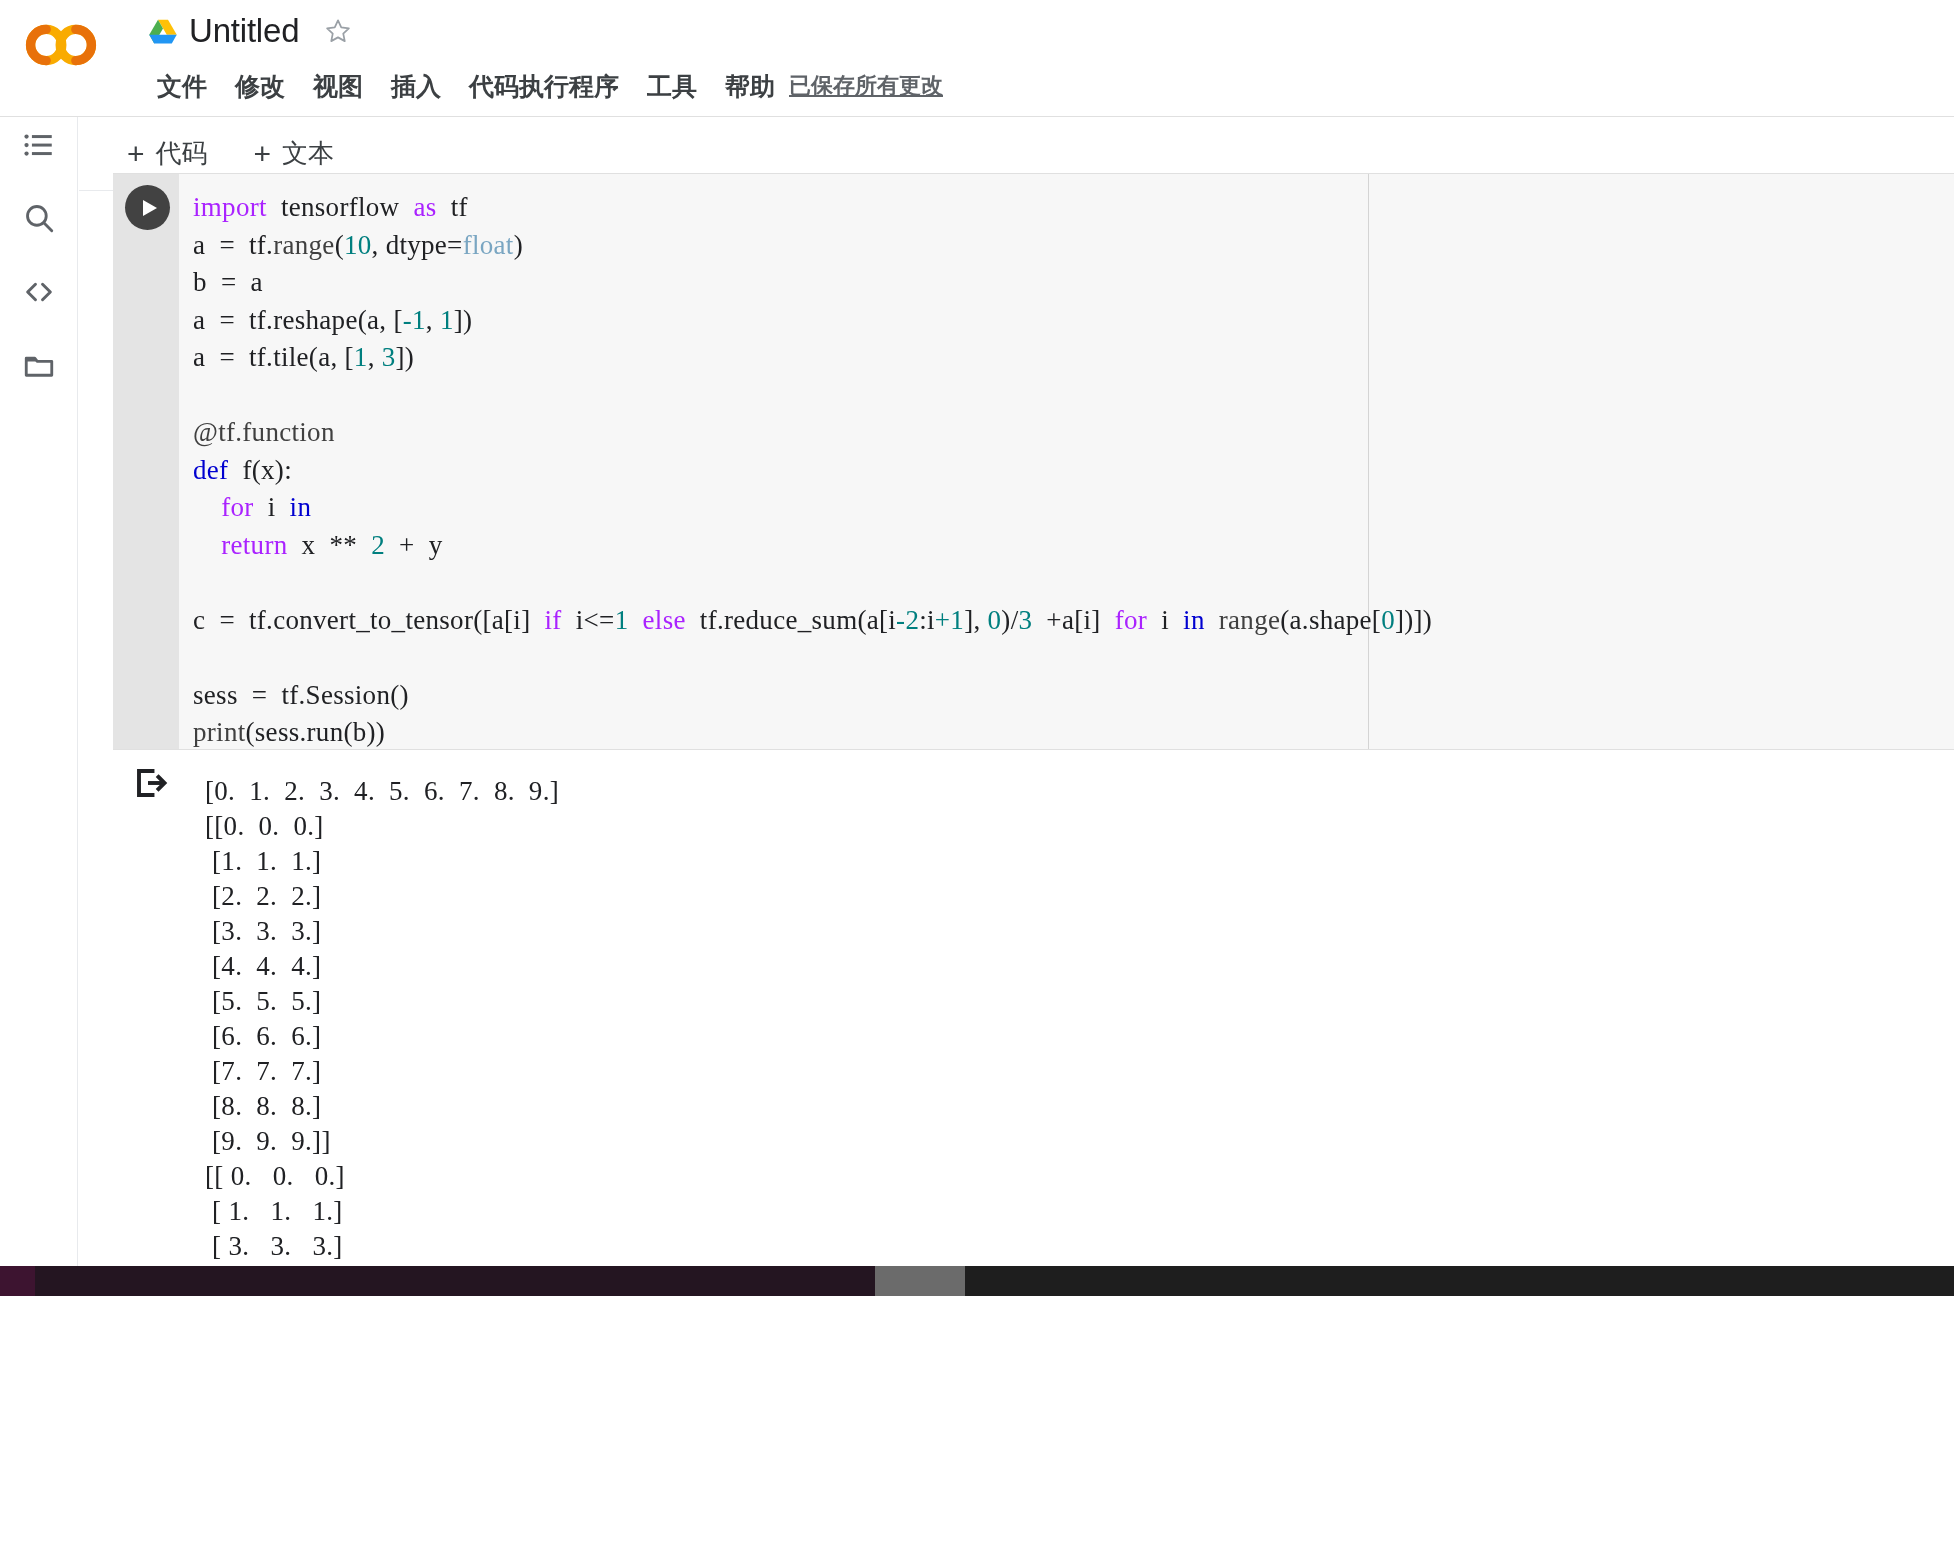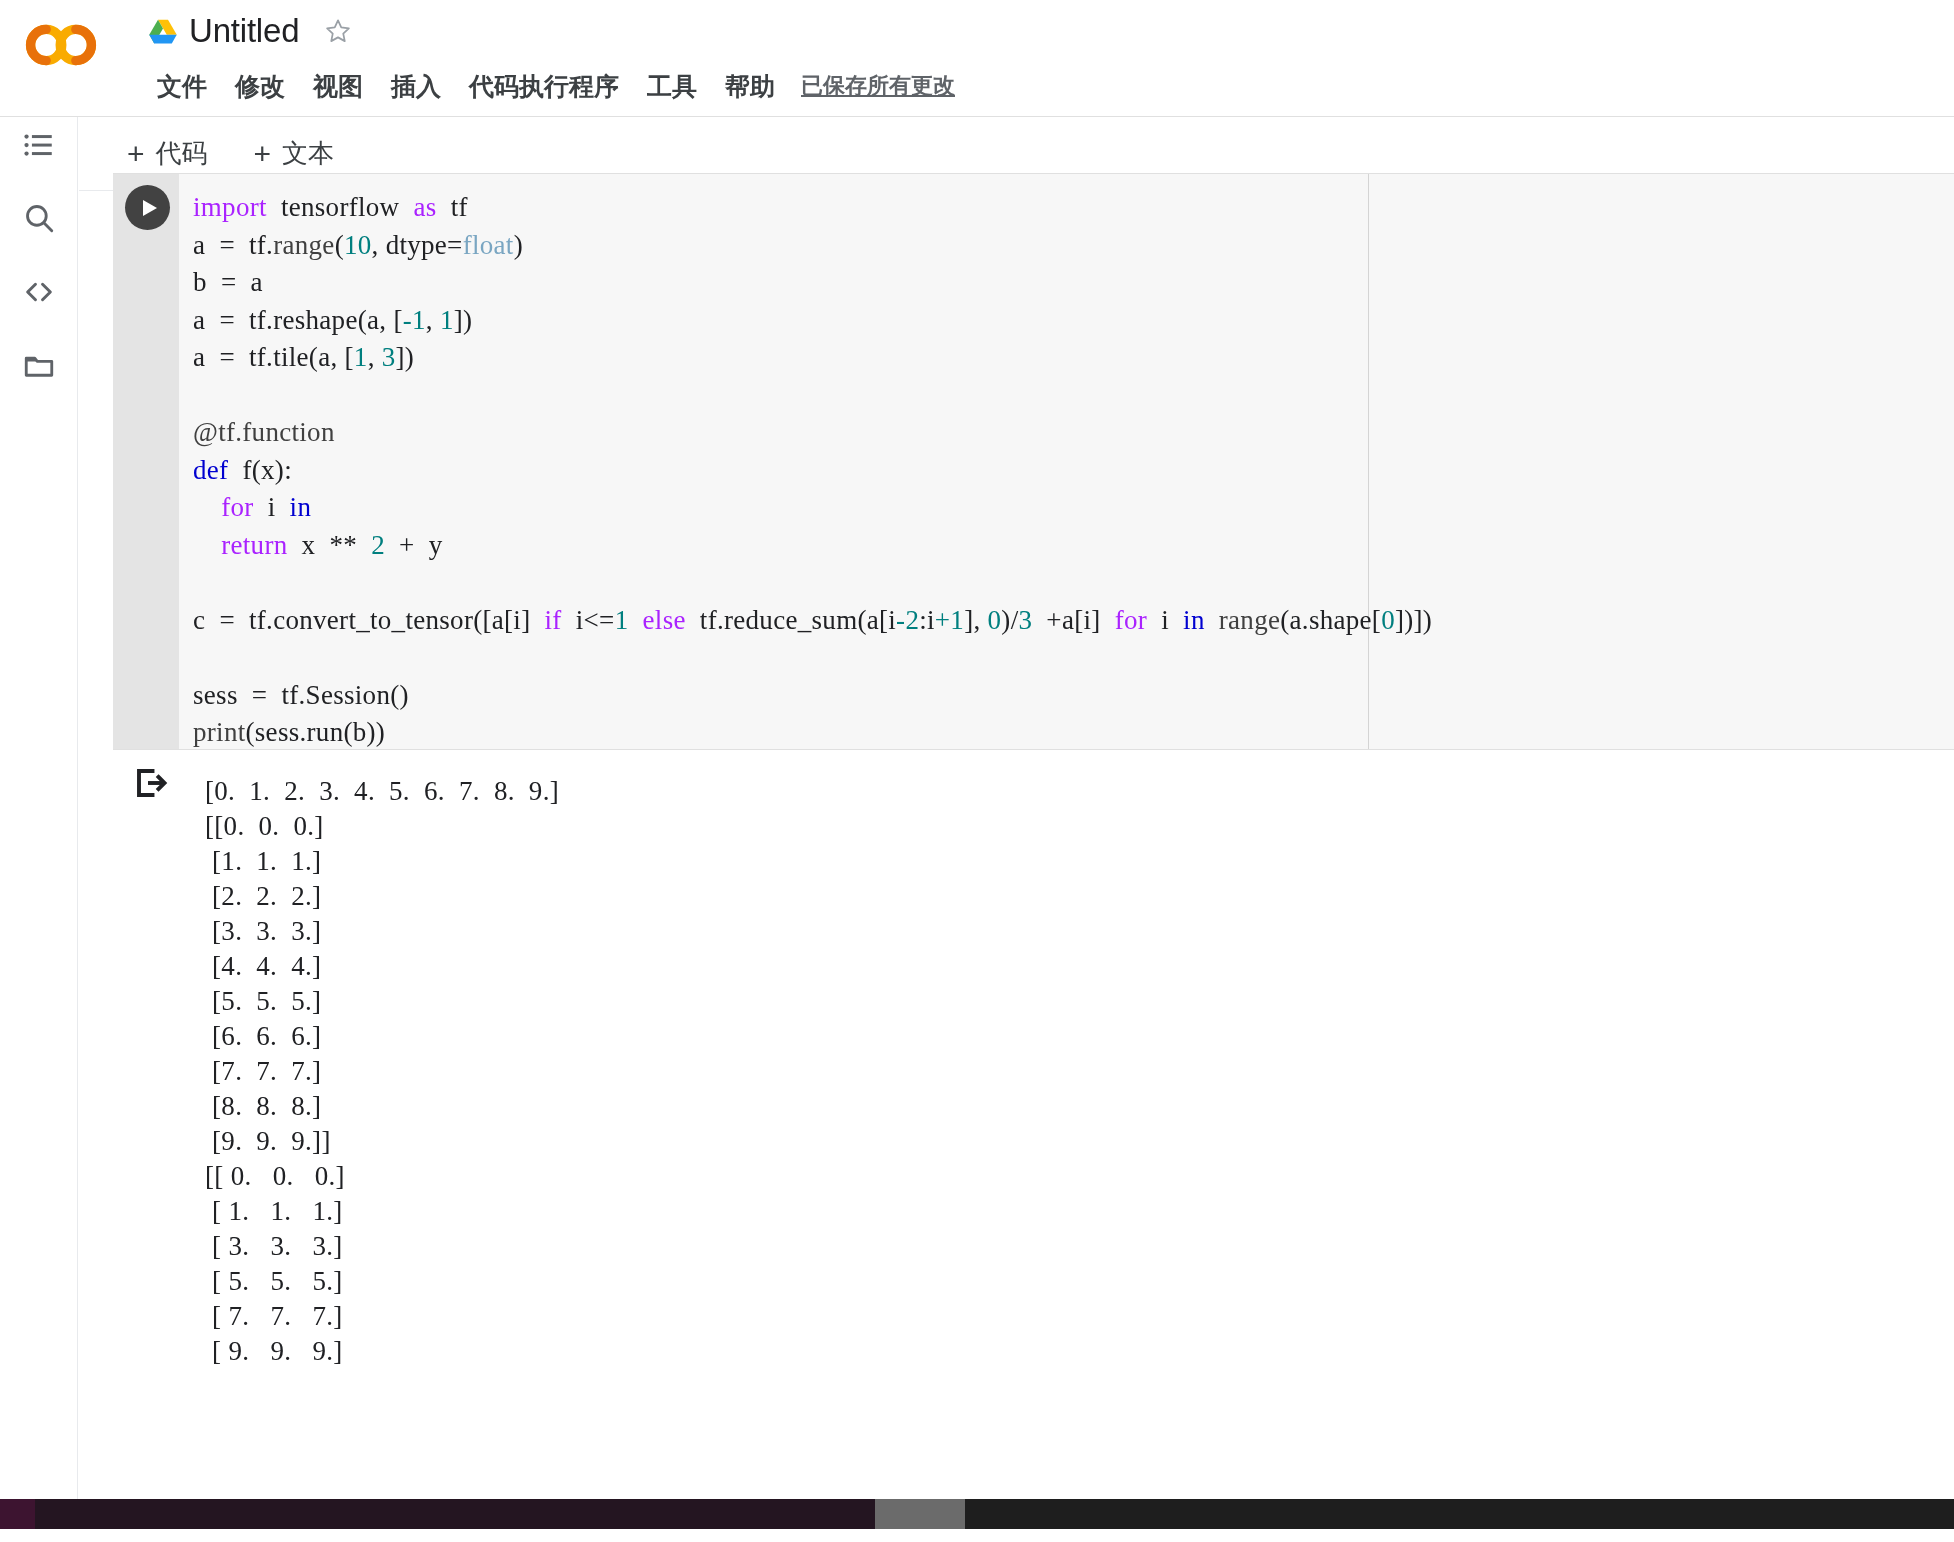--- a/index.html
+++ b/index.html
@@ -7,21 +7,21 @@
     margin: 0; padding: 0;
     width: 1954px; height: 1542px;
     overflow: hidden;
     background: #ffffff;
     font-family: "Liberation Sans", sans-serif;
   }
 
   #app {
     position: relative;
     width: 1954px;
-    height: 1529px;
+    height: 1296px;
     background: #ffffff;
     overflow: hidden;
   }
 
   
   .header {
     position: absolute;
     left: 0; top: 0;
     width: 1954px; height: 117px;
     background: #ffffff;
@@ -73,21 +73,21 @@
     color: #3c4043;
     padding: 0 14px;
     white-space: nowrap;
     cursor: pointer;
     font-family: "Liberation Sans", sans-serif;
   }
   .save-status {
     font-size: 22px;
     color: #5f6368;
     text-decoration: underline;
-    margin-left: 12px;
+    margin-left: 0;
     white-space: nowrap;
     cursor: pointer;
     font-family: "Liberation Sans", sans-serif;
   }
 
   
   .rail {
     position: absolute;
     left: 0; top: 117px;
     width: 78px; height: 1395px;

